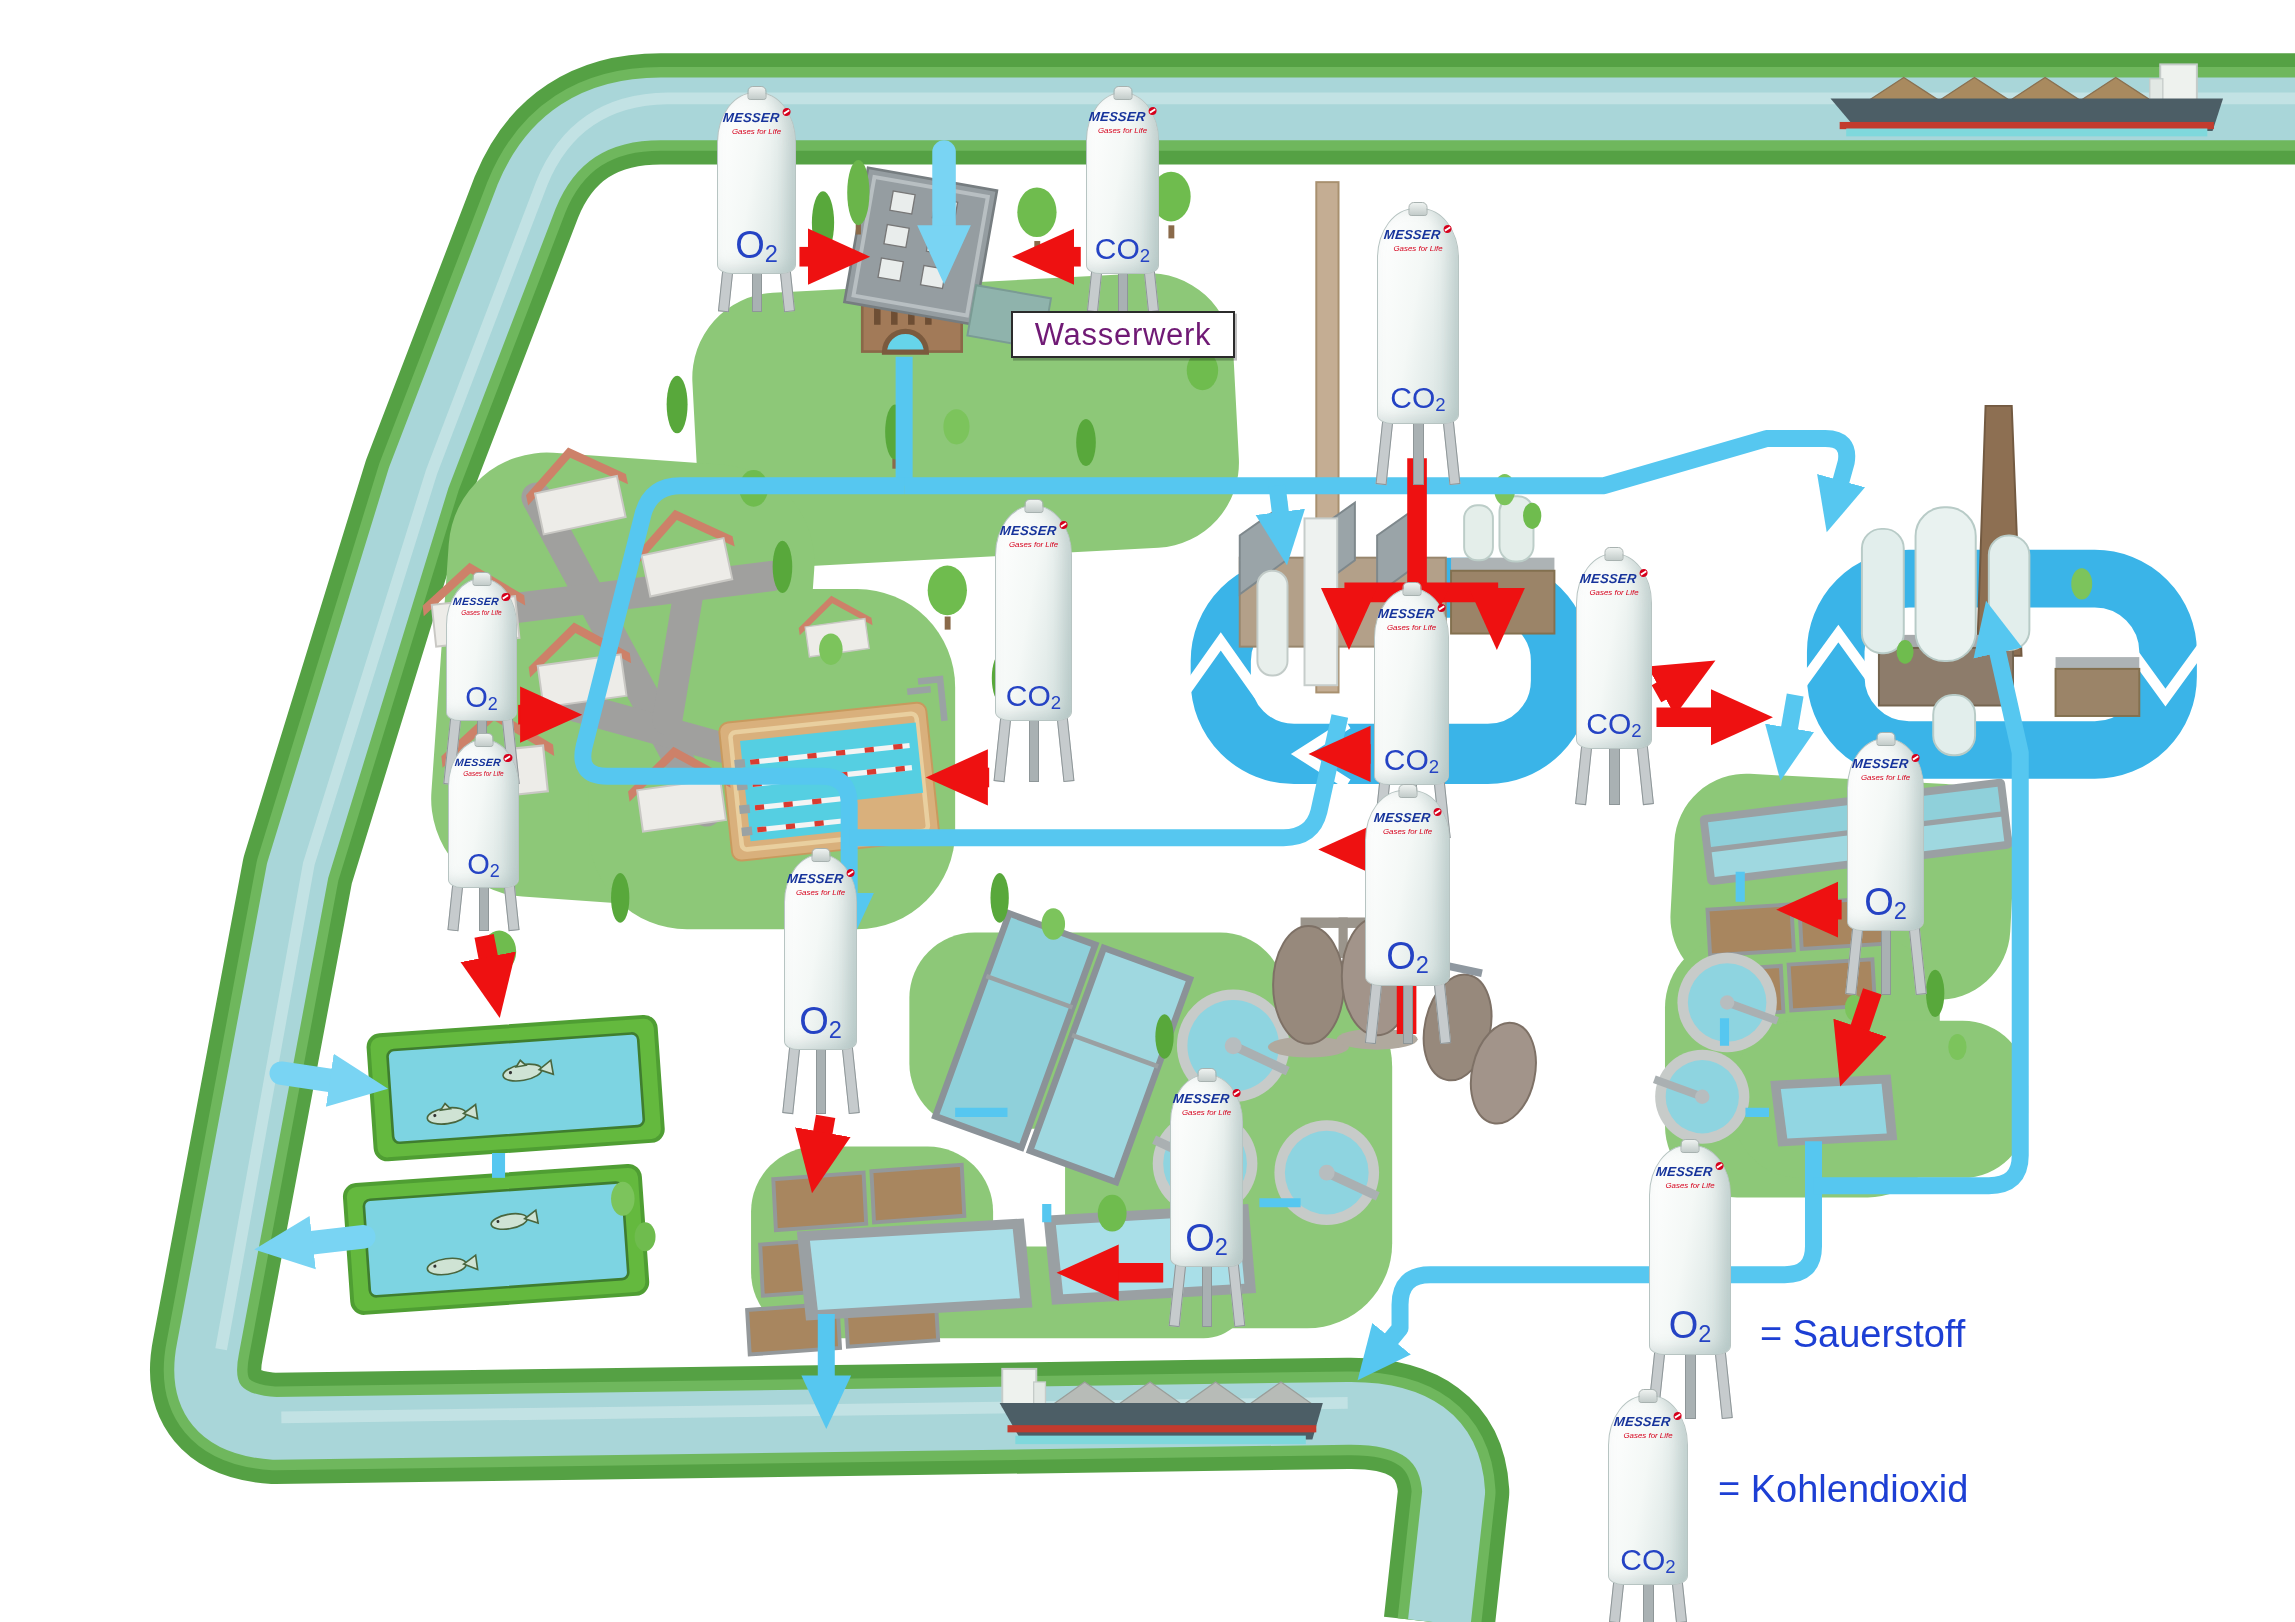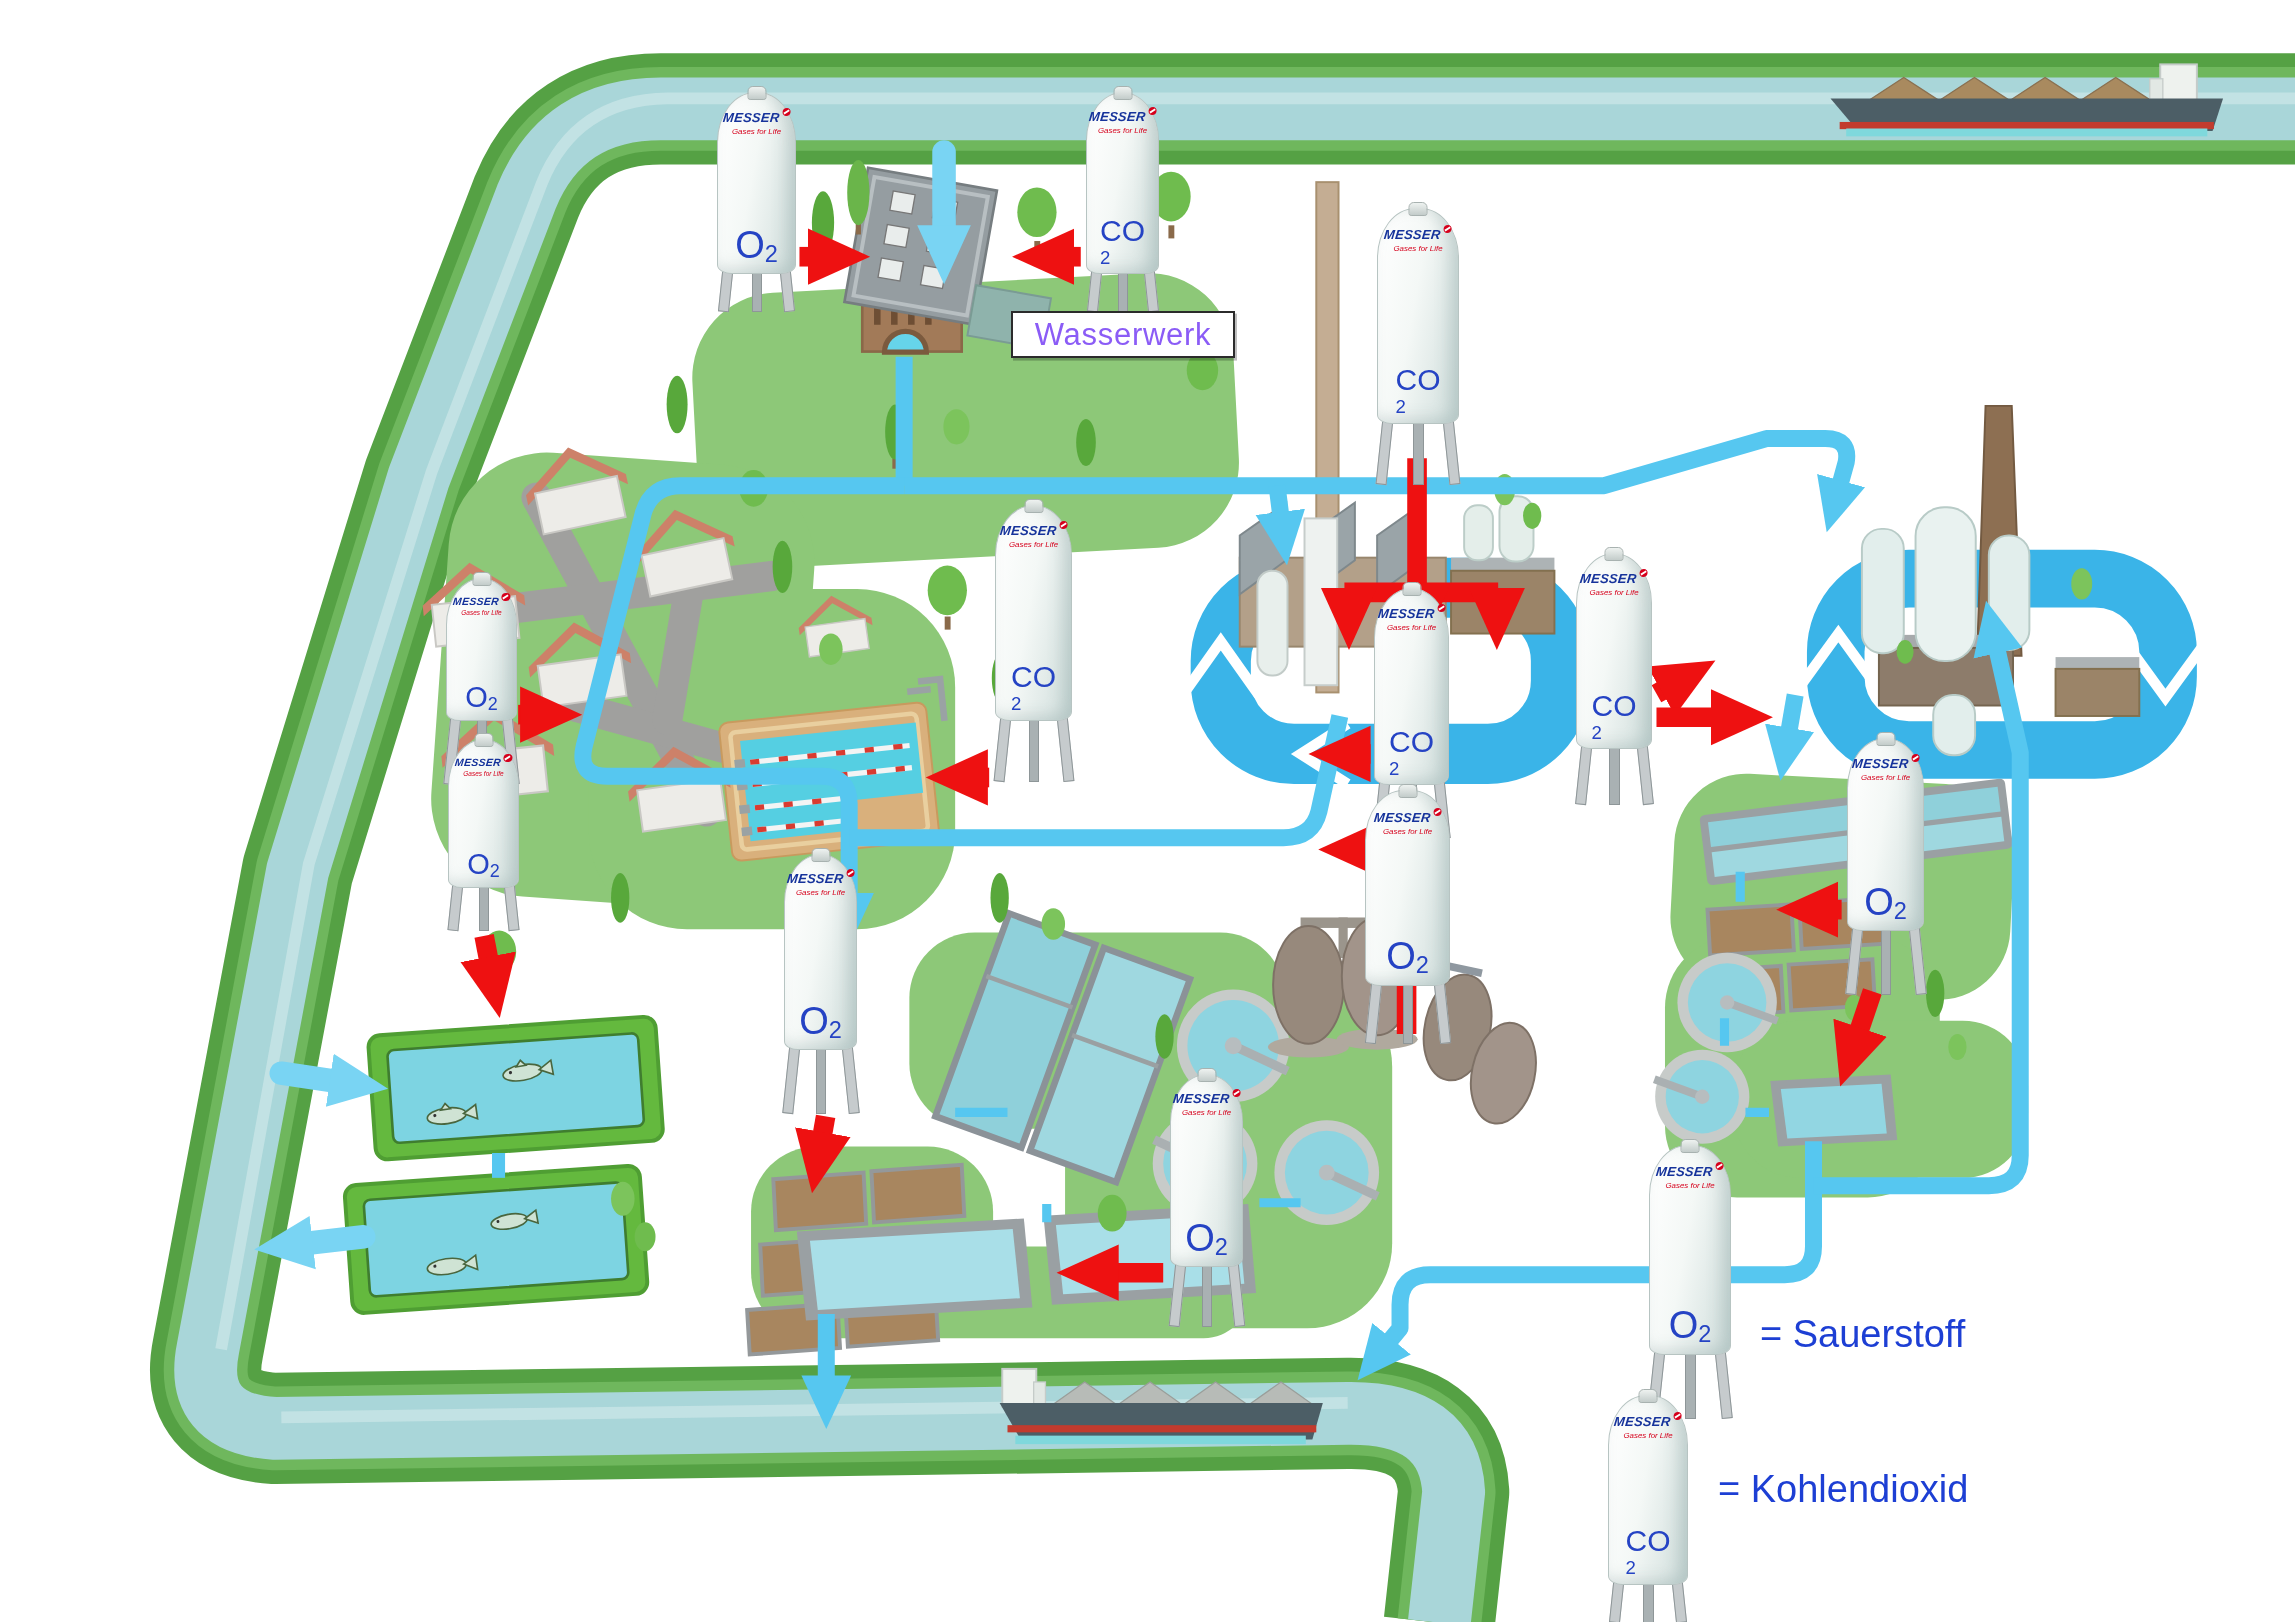--- a/index.html
+++ b/index.html
@@ -21,28 +21,28 @@
   .tank .cap{position:absolute;top:-7.2px;left:50%;transform:translateX(-50%);width:17px;height:11.8px;
              background:linear-gradient(#eef2f0,#c3ccca);border:0.7px solid #a8b2b0;border-radius:5.2px 5.2px 2.6px 2.6px;}
   .tank .brand{margin-top:24%;display:flex;align-items:flex-start;gap:2px;font-style:italic;font-weight:bold;
                color:#16339b;letter-spacing:0.3px;font-size:13px;line-height:1;transform:skewX(-6deg);}
   .tank .mark{display:inline-block;width:8.5px;height:8.5px;border-radius:50%;background:#d6001c;position:relative;top:-3.3px;}
   .tank .mark::after{content:"";position:absolute;left:1.3px;top:3.3px;width:5.9px;height:2px;background:#fff;transform:rotate(-35deg);}
   .tank .tagline{font-style:italic;color:#d6001c;font-size:7.9px;margin-top:3px;}
   .tank .gas{margin-top:auto;margin-bottom:12%;color:#2543c4;font-weight:500;font-size:38px;line-height:1;
              display:flex;align-items:baseline;}
   .tank .gas sub{font-size:.62em;transform:translateY(.18em);}
-  .tank.co2 .gas{font-size:30px;flex-direction:column;}
+  .tank.co2 .gas{font-size:30px;}
   .tank.small .gas{font-size:29px;}
   .tank.small .brand{font-size:10.5px;}
   .tank.small .tagline{font-size:6.5px;}
 
   
   .sign{position:absolute;z-index:40;background:#ffffff;border:2.6px solid #2b2b2b;box-shadow:2px 2.6px 0 rgba(0,0,0,.25);
-        display:flex;align-items:center;justify-content:center;color:#8b5cf6;font-size:31px;letter-spacing:0.7px;}
+        display:flex;align-items:center;justify-content:center;color:#701a75;font-size:31px;letter-spacing:0.7px;}
   .legend-text{position:absolute;z-index:40;color:#1d3fd4;font-size:38px;white-space:nowrap;}
 </style>
 </head>
 <body>
 
 <div class="stage">
 
 <svg width="2295" height="1623" viewBox="0 0 3508 2480">
 
   <defs>

